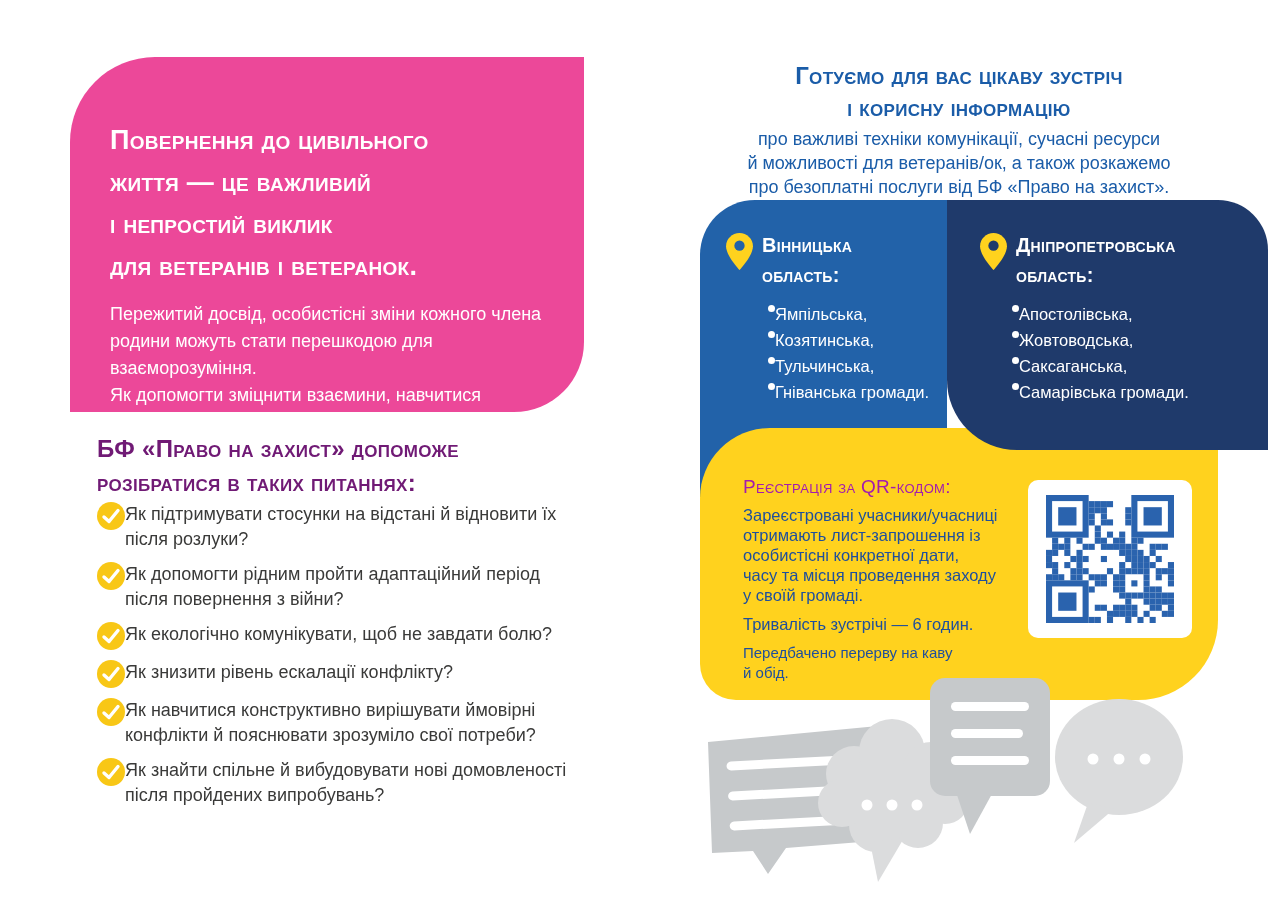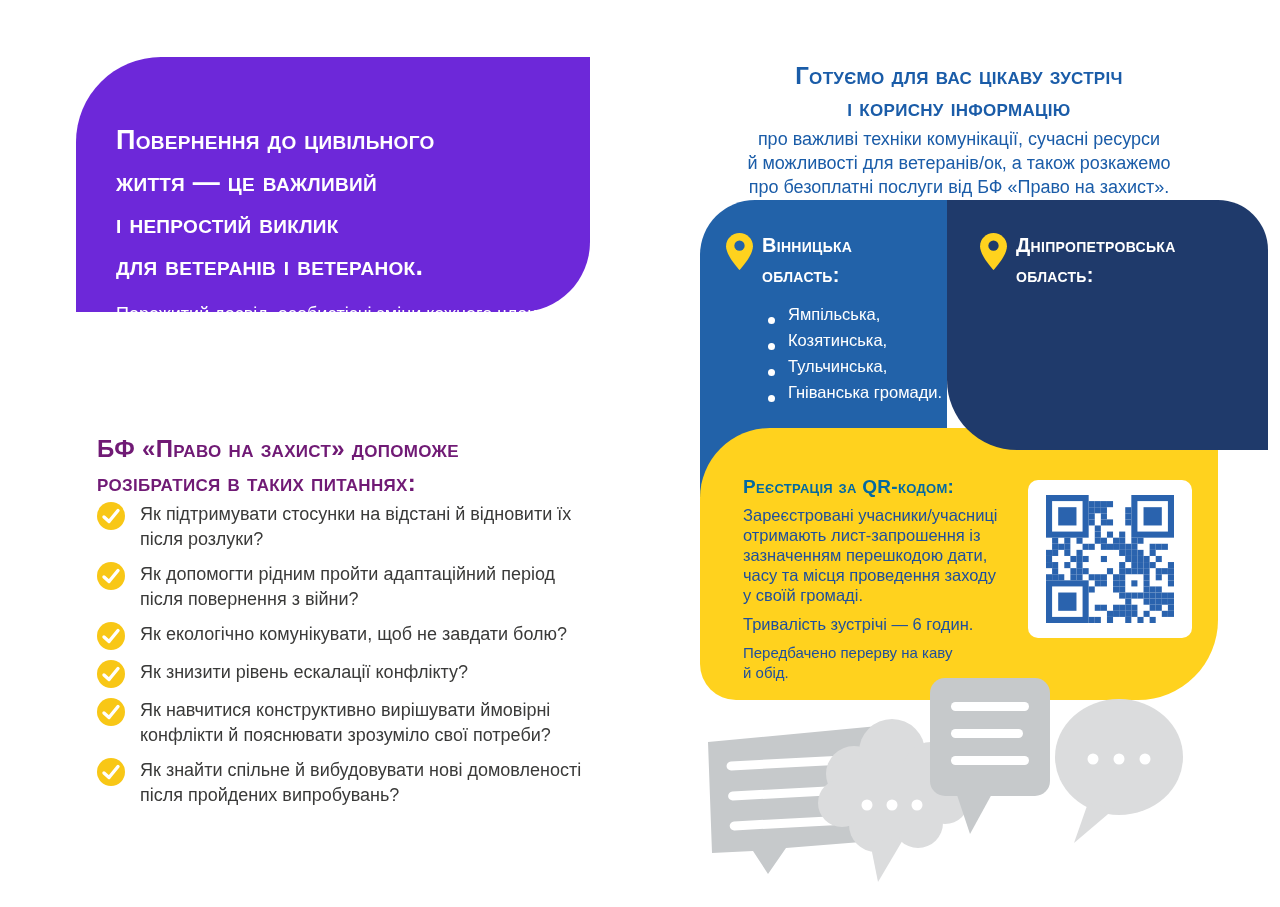--- a/index.html
+++ b/index.html
@@ -7,40 +7,40 @@
   body { font-family:"Liberation Sans", sans-serif; }
   #canvas {
     position:relative; width:1280px; height:907px;
     background:#ffffff; overflow:hidden;
   }
   .pre { white-space:pre-line; }
   .sc  { font-variant:small-caps; }
 
   
   .left-card {
-    position:absolute; left:76px; top:57px; width:514px; height:255px;
-    background:#6d28d9; border-radius:85px 0 70px 0;
+    position:absolute; left:70px; top:57px; width:514px; height:355px;
+    background:#ec4899; border-radius:85px 0 70px 0;
     padding:62px 40px 0 40px; color:#fff;
   }
   .left-card .card-heading {
     font-size:27px; font-weight:bold; line-height:42px; letter-spacing:.3px;
   }
   .left-card .card-body {
     margin-top:14px; font-size:18px; line-height:27px;
   }
   .section-heading {
     position:absolute; left:97px; top:432px; width:480px;
     color:#701a75; font-size:24px; font-weight:bold; line-height:34px;
     letter-spacing:.3px;
   }
   .checklist {
     position:absolute; left:97px; top:502px; width:500px;
     list-style:none; display:flex; flex-direction:column; gap:10px;
   }
-  .checklist li { display:flex; gap:15px; }
+  .checklist li { display:flex; gap:0; }
   .check-badge {
     flex:0 0 28px; width:28px; height:28px; border-radius:50%;
     background:#f8c716; display:flex; align-items:center; justify-content:center;
     margin-top:0px;
   }
   .check-badge svg { display:block; }
   .check-text { color:#3a3a39; font-size:18px; line-height:25px; }
 
   
   .right-col { position:absolute; left:700px; top:57px; width:518px; height:830px; }
@@ -71,26 +71,26 @@
   .panel-blue .pin  { left:26px; top:33px; }
   .panel-blue .region-title { position:absolute; left:62px; top:30px; }
   .panel-navy .pin  { left:33px; top:33px; }
   .panel-navy .region-title { position:absolute; left:69px; top:30px; }
   .community-list {
     position:absolute; list-style:none;
     display:flex; flex-direction:column; gap:7px;
   }
   .panel-blue .community-list { left:68px; top:105px; }
   .panel-navy .community-list { left:65px; top:105px; }
-  .community-list li { display:flex; align-items:flex-end; gap:13px; color:#fff; font-size:16.5px; }
+  .community-list li { display:flex; align-items:flex-start; color:#fff; font-size:16.5px; }
   .community-list .dot {
     width:7px; height:7px; border-radius:50%; background:#fff; flex:0 0 7px;
   }
   .reg-block { position:absolute; left:43px; top:48px; width:330px; }
-  .reg-heading { color:#0369a1; font-size:19px; font-weight:bold; letter-spacing:.3px; }
+  .reg-heading { color:#a21caf; font-size:19px; font-weight:normal; letter-spacing:.3px; }
   .reg-body { margin-top:7px; color:#1f4f9c; font-size:16.5px; line-height:20px; }
   .reg-duration { margin-top:9px; color:#1f4f9c; font-size:16.5px; line-height:20px; }
   .reg-break { margin-top:9px; color:#1f4f9c; font-size:15px; line-height:20px; }
   .qr-box {
     position:absolute; left:328px; top:52px; width:164px; height:158px;
     background:#fff; border-radius:10px; z-index:4;
     display:flex; align-items:center; justify-content:center;
   }
 
   
@@ -209,21 +209,21 @@
             <span>Гніванська громади.</span>
           </li>
       </ul>
     </div>
 
     <div class="panel-yellow">
       <div class="reg-block">
         <div class="reg-heading sc">Реєстрація за QR-кодом:</div>
         <div class="reg-body pre">Зареєстровані учасники/учасниці
 отримають лист-запрошення із
-зазначенням перешкодою дати,
+особистісні конкретної дати,
 часу та місця проведення заходу
 у своїй громаді.</div>
         <div class="reg-duration pre">Тривалість зустрічі — 6 годин.</div>
         <div class="reg-break pre">Передбачено перерву на каву
 й обід.</div>
       </div>
       <div class="qr-box">
         <svg id="qr-svg" width="128" height="128" viewBox="0 0 126 126">
             <rect x="0" y="0" width="42" height="42" fill="#2a63ae"></rect>
             <rect x="6" y="6" width="30" height="30" fill="#fff"></rect>
@@ -388,20 +388,38 @@
 
     <div class="panel-navy">
       <span class="pin">
         <svg width="27" height="37" viewBox="0 0 24 33">
           <path d="M12 0C5.4 0 0 5.3 0 11.8 0 20.5 12 33 12 33s12-12.5 12-21.2C24 5.3 18.6 0 12 0z" fill="#ffd21e"></path>
           <circle cx="12" cy="11.3" r="4.6" fill="#1f3a6b"></circle>
         </svg>
       </span>
       <div class="region-title sc pre">Дніпропетровська
 область:</div>
+      <ul class="community-list">
+        <li>
+            <span class="dot"></span>
+            <span>Апостолівська,</span>
+          </li>
+        <li>
+            <span class="dot"></span>
+            <span>Жовтоводська,</span>
+          </li>
+        <li>
+            <span class="dot"></span>
+            <span>Саксаганська,</span>
+          </li>
+        <li>
+            <span class="dot"></span>
+            <span>Самарівська громади.</span>
+          </li>
+      </ul>
     </div>
   </div>
 
   <svg id="bubble1" class="bubble" width="195" height="152" viewBox="0 0 195 152">
     <path d="M10,20 L180,4 L188,118 L88,126 L70,152 L55,129 L14,131 Z" fill="#c6c9cb"></path>
     <g transform="rotate(-3 100 70)" fill="#ffffff">
       <rect x="30" y="36" width="118" height="9" rx="4.5"></rect>
       <rect x="30" y="66" width="127" height="9" rx="4.5"></rect>
       <rect x="30" y="96" width="108" height="9" rx="4.5"></rect>
     </g>

